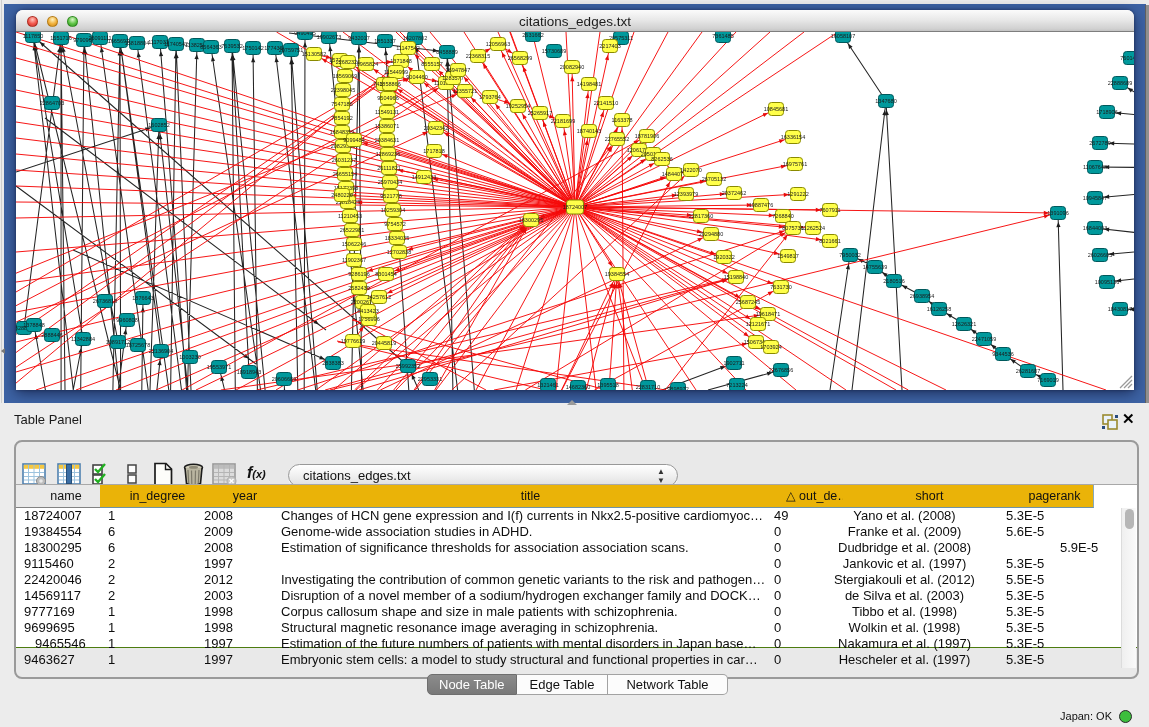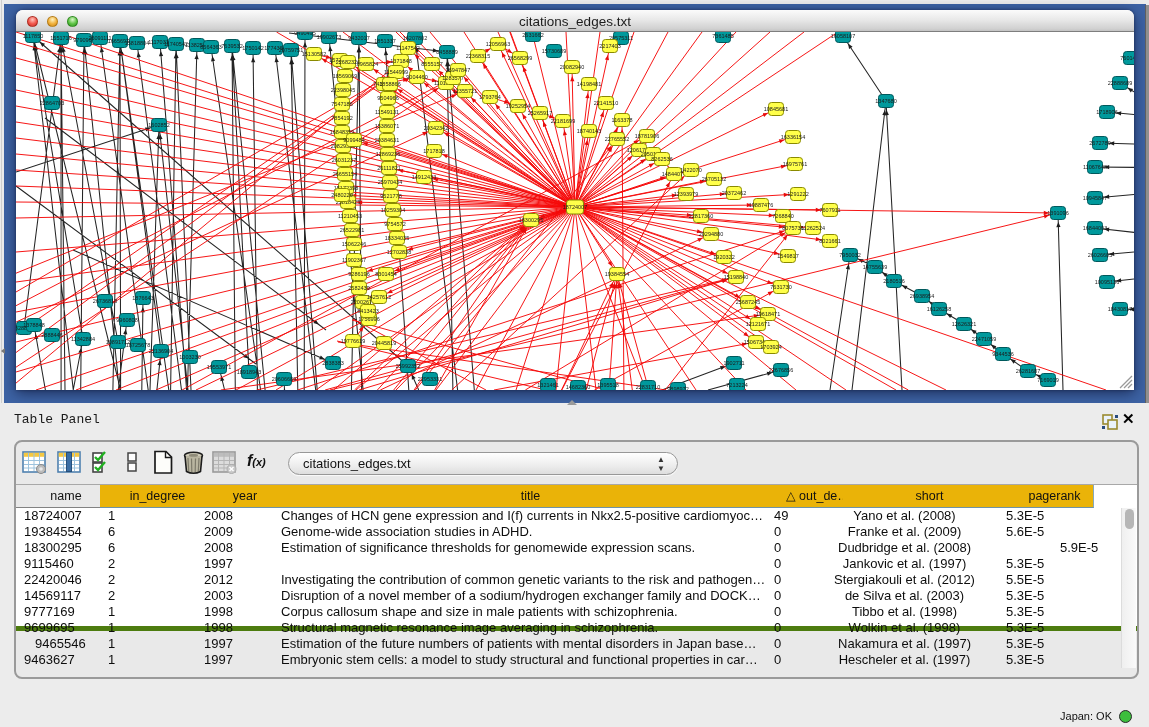--- a/index.html
+++ b/index.html
@@ -11,31 +11,31 @@
 #win { position:absolute; left:16px; top:10px; width:1118px; height:380px; border-radius:7px 7px 0 0; box-shadow:0 3px 14px rgba(0,0,25,.55), 0 0 3px rgba(0,0,30,.4); background:#fff; }
 #titlebar { position:absolute; left:0; top:0; width:1118px; height:22px; border-radius:7px 7px 0 0; background:linear-gradient(#fbfbfb,#e9e9e9 45%,#d0d0d0 90%,#c3c3c3); border-bottom:1px solid #7e7e7e; }
 #title { position:absolute; left:0; right:0; top:3.5px; text-align:center; font-size:13.5px; color:#1c1c1c; }
 .light { position:absolute; top:6px; width:11px; height:11px; border-radius:50%; }
 #lr { left:11px; background:radial-gradient(circle at 50% 30%, #ffc4bd 0%, #f1554a 55%, #ca3830); border:1px solid rgba(130,20,10,.55); }
 #ly { left:31px; background:radial-gradient(circle at 50% 30%, #fff3c0 0%, #f0b03a 55%, #cf8c1d); border:1px solid rgba(140,90,0,.55); }
 #lg { left:51px; background:radial-gradient(circle at 50% 30%, #d8f6c8 0%, #5cc343 55%, #37992b); border:1px solid rgba(20,100,10,.55); }
 #canvas { position:absolute; left:0; top:22px; width:1118px; height:358px; background:#fff; overflow:hidden; }
 #collapse { position:absolute; left:1px; top:348px; width:0; height:0; border-top:3px solid transparent; border-bottom:3px solid transparent; border-right:4px solid #777; }
 #panel { position:absolute; left:0; top:403px; width:1149px; height:324px; background:#ececec; }
-#ptitle { position:absolute; left:14px; top:9px; font-size:13px; color:#1a1a1a;font-family:Liberation Mono, monospace; }
+#ptitle { position:absolute; left:14px; top:9px; font-size:13px; color:#1a1a1a; }
 #float-ic { position:absolute; left:1102px; top:11px; }
 #close-ic { position:absolute; left:1122px; top:7px; font-size:15px; font-weight:bold; color:#000; }
 #gripup { position:absolute; left:567px; top:-3px; width:0; height:0; border-left:5px solid transparent; border-right:5px solid transparent; border-bottom:5px solid #9a9a9a; }
 #box { position:absolute; left:14px; top:37px; width:1125px; height:239px; border:2px solid #9a9a9a; border-radius:8px; background:#e9e9e9; overflow:hidden; }
-#toolbar { position:absolute; left:0; top:0; width:100%; height:42px; }
+#toolbar { position:absolute; left:0; top:12px; width:100%; height:42px; }
 .tic { position:absolute; top:8px; }
 #dropdown { position:absolute; left:272px; top:10px; width:390px; height:23px; border:1px solid #989898; border-radius:12px; background:linear-gradient(#ffffff,#ededed 60%,#dedede); box-shadow:0 1px 1px rgba(255,255,255,.8); }
 #dropdown .dtext { position:absolute; left:14px; top:3px; font-size:13px; color:#111; }
 #dropdown .darr { position:absolute; right:12px; top:2px; font-size:8px; color:#333; line-height:9px; text-align:center; }
-#tablewrap { position:absolute; left:0; top:42px; width:1121px; height:147px; background:#fff; border-top:1px solid #a8a8a8; border-bottom:5px solid #4d7c0f; }
+#tablewrap { position:absolute; left:0; top:42px; width:1121px; height:164px; background:#fff; border-top:1px solid #a8a8a8; border-bottom:1px solid #4d7c0f; }
 #thead { position:absolute; left:0; top:0; width:100%; height:23px; font-size:12.5px; color:#111; }
 .hc { position:absolute; top:0; height:22px; line-height:22px; text-align:center; padding-left:16px; box-sizing:content-box; white-space:nowrap; overflow:hidden; background:#eab308; border-right:1px solid #86a9bb; border-bottom:1px solid #6f93a6; }
 .hgray { background:#e9e9e9; border-right:1px solid #9d9d9d; border-bottom:1px solid #828282; }
 #rows { position:absolute; left:0; top:23px; width:100%; font-size:13px; color:#0d0d0d; }
 .r { position:absolute; left:0; width:100%; height:16px; line-height:16px; white-space:nowrap; }
 .c { position:absolute; top:0; overflow:hidden; }
 #vsb { position:absolute; left:1105px; top:23px; width:15px; height:160px; background:linear-gradient(90deg,#efefef,#fafafa); border-left:1px solid #dcdcdc; }
 #vsb .thumb { position:absolute; left:2.5px; top:1px; width:9px; height:20px; border-radius:5px; background:#b6b6b6; }
 #tabs { position:absolute; left:427px; top:271px; height:21px; display:flex; font-size:13px; }
 .tab { height:21px; line-height:20px; padding:0 13px; background:#fcfcfc; border:1px solid #a2a2a2; border-left:none; color:#111; }
@@ -741,21 +741,21 @@
             <div class="c" style="left:188px;width:70px">2009</div>
             <div class="c" style="left:265px;width:488px">Genome‑wide association studies in ADHD.</div>
             <div class="c" style="left:758px;width:68px">0</div>
             <div class="c" style="left:810px;width:157px;text-align:center">Franke et al. (2009)</div>
             <div class="c" style="left:990px;width:90px">5.6E‑5</div>
           </div>
           <div class="r" style="top:32px">
             <div class="c" style="left:8px;width:76px">18300295</div>
             <div class="c" style="left:92px;width:90px">6</div>
             <div class="c" style="left:188px;width:70px">2008</div>
-            <div class="c" style="left:265px;width:488px">Estimation of significance thresholds for genomewide expression scans.</div>
+            <div class="c" style="left:265px;width:488px">Estimation of significance thresholds for association association scans.</div>
             <div class="c" style="left:758px;width:68px">0</div>
             <div class="c" style="left:810px;width:157px;text-align:center">Dudbridge et al. (2008)</div>
             <div class="c" style="left:1044px;width:90px">5.9E‑5</div>
           </div>
           <div class="r" style="top:48px">
             <div class="c" style="left:8px;width:76px">9115460</div>
             <div class="c" style="left:92px;width:90px">2</div>
             <div class="c" style="left:188px;width:70px">1997</div>
             <div class="c" style="left:758px;width:68px">0</div>
             <div class="c" style="left:810px;width:157px;text-align:center">Jankovic et al. (1997)</div>
@@ -814,15 +814,20 @@
             <div class="c" style="left:758px;width:68px">0</div>
             <div class="c" style="left:810px;width:157px;text-align:center">Hescheler et al. (1997)</div>
             <div class="c" style="left:990px;width:90px">5.3E‑5</div>
           </div>
         </div>
       <div id="vsb">
           <div class="thumb"></div>
         </div>
     </div>
   </div>
+  <div id="tabs">
+    <div class="tab sel" style="padding:0 11px">Node Table</div>
+      <div class="tab">Edge Table</div>
+      <div class="tab last" style="padding:0 18px">Network Table</div>
+  </div>
   <div id="mem">Japan: OK</div>
   <div id="memdot"></div>
 </div>
 
 </body></html>

